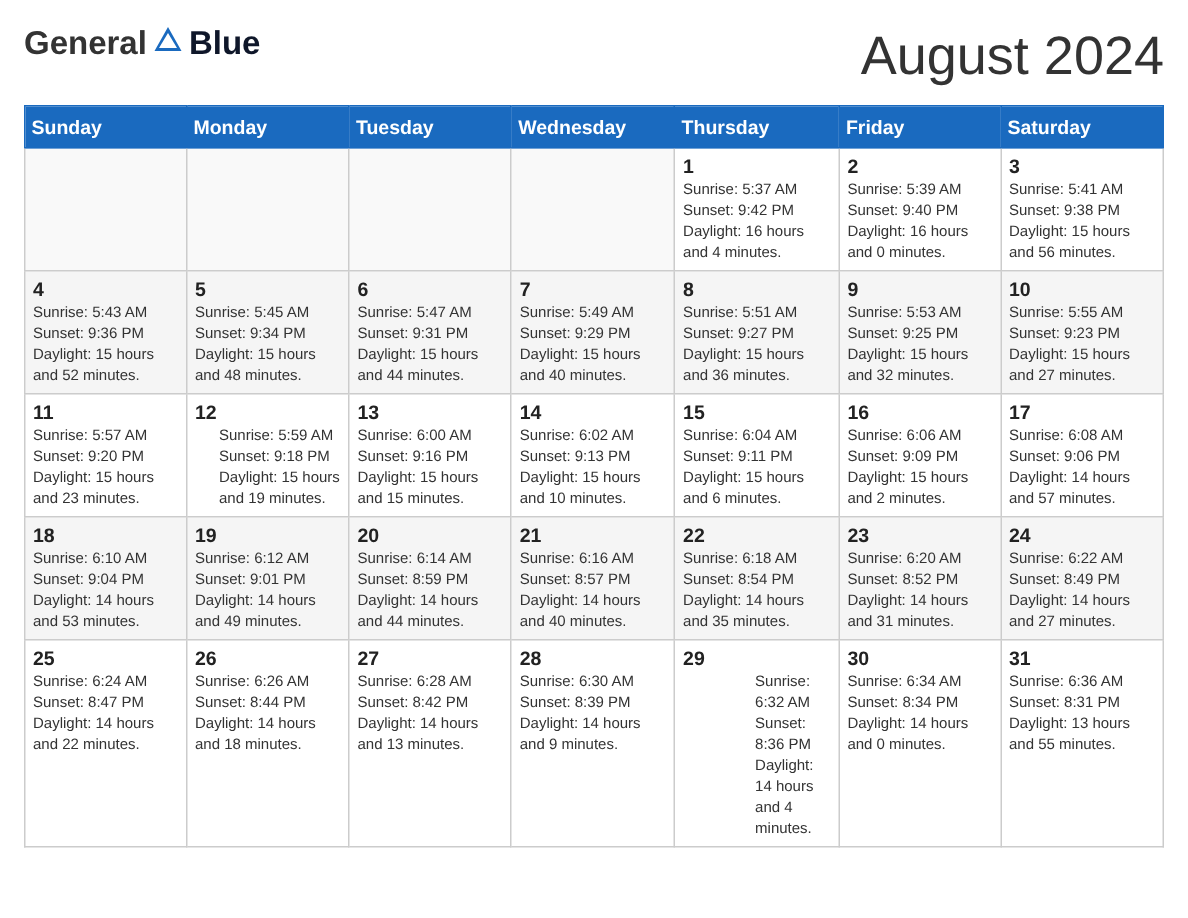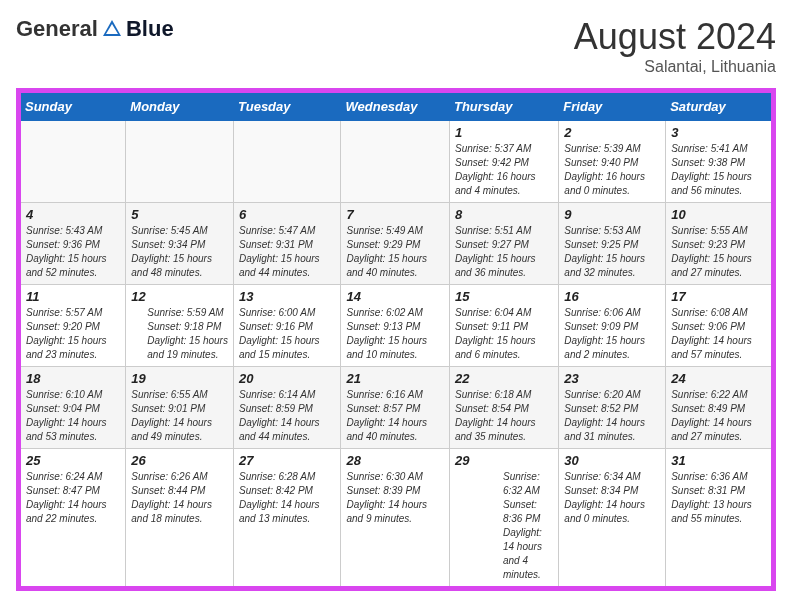--- a/index.html
+++ b/index.html
@@ -16,40 +16,39 @@
       align-items: flex-start;
       margin-bottom: 12px;
     }
     .logo {
       display: flex;
       flex-direction: column;
       align-items: flex-start;
     }
     .logo-text {
       display: flex;
-      align-items: center;
+      align-items: flex-start;
       gap: 2px;
     }
     .title-block {
       text-align: right;
     }
     .month-year {
       font-size: 36px;
       font-weight: normal;
       color: #333;
     }
     .location {
       font-size: 16px;
       color: #555;
     }
     .calendar {
       width: 100%;
       border-collapse: collapse;
-      border: 5px solid #d946ef;
-      font-style: italic;
+      border: 1px solid #d946ef;
     }
     .calendar th {
       background-color: #1a6abf;
       color: #fff;
       font-size: 13px;
       font-weight: bold;
       padding: 6px 4px;
       text-align: left;
       border: 1px solid #1a6abf;
     }
@@ -93,21 +92,20 @@
       <span style="font-size:22px;font-weight:bold;color:#333;">General</span>
       <svg width="22" height="22" viewBox="0 0 22 22" style="margin:0 1px;">
         <polygon points="11,2 20,18 2,18" fill="#1a6abf"></polygon>
         <polygon points="11,6 17,16 5,16" fill="#fff"></polygon>
       </svg>
       <span style="font-size:22px;font-weight:bold;color:#0f172a;">Blue</span>
     </div>
   </div>
   <div class="title-block">
     <div class="month-year">August 2024</div>
-    <div class="location">Salantai, Lithuania</div>
   </div>
 </div>
 
 <table class="calendar">
   <thead>
     <tr>
     <th>Sunday</th>
         <th>Monday</th>
         <th>Tuesday</th>
         <th>Wednesday</th>
@@ -249,21 +247,21 @@
       <tr>
         <td>
           <span class="day-num">18</span>
           <div class="day-details" style="white-space: pre-line;">Sunrise: 6:10 AM
 Sunset: 9:04 PM
 Daylight: 14 hours
 and 53 minutes.</div>
         </td>
         <td>
           <span class="day-num">19</span>
-          <div class="day-details" style="white-space: pre-line;">Sunrise: 6:55 AM
+          <div class="day-details" style="white-space: pre-line;">Sunrise: 6:12 AM
 Sunset: 9:01 PM
 Daylight: 14 hours
 and 49 minutes.</div>
         </td>
         <td>
           <span class="day-num">20</span>
           <div class="day-details" style="white-space: pre-line;">Sunrise: 6:14 AM
 Sunset: 8:59 PM
 Daylight: 14 hours
 and 44 minutes.</div>

